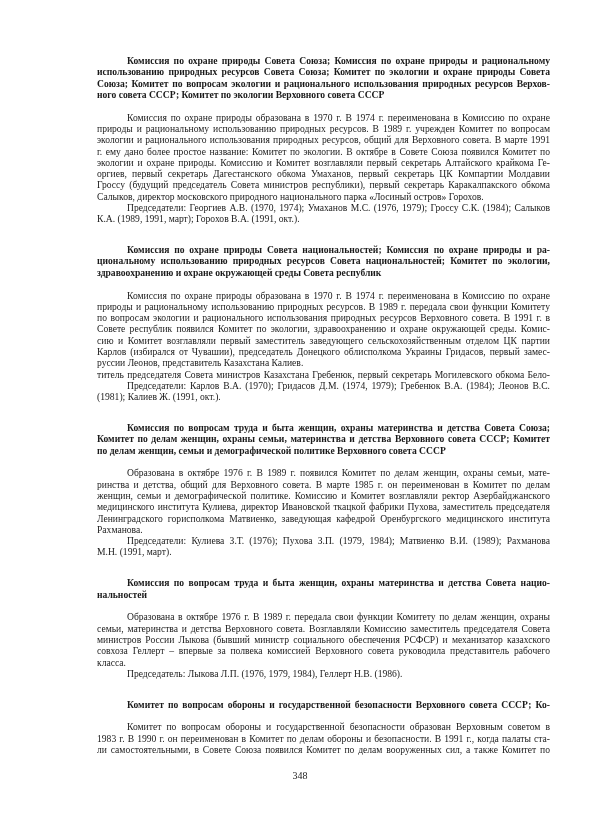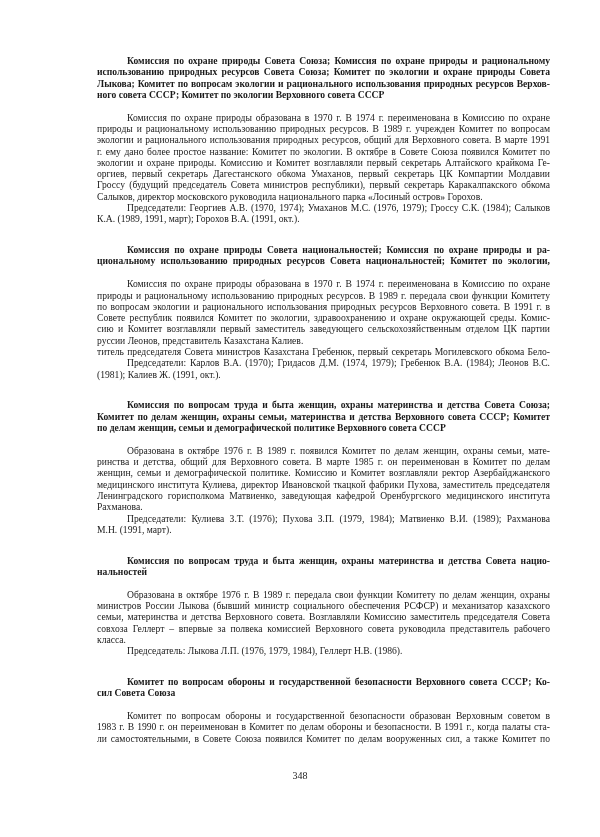--- a/index.html
+++ b/index.html
@@ -24,53 +24,55 @@
 </style>
 </head>
 <body>
 
 <div class="page">
 
   <div class="section">
     <div class="h">
       <span class="line indent">Комиссия по охране природы Совета Союза; Комиссия по охране природы и рациональному</span>
       <span class="line">использованию природных ресурсов Совета Союза; Комитет по экологии и охране природы Совета</span>
-      <span class="line">Лыкова; Комитет по вопросам экологии и рационального использования природных ресурсов Верхов-</span>
+      <span class="line">Союза; Комитет по вопросам экологии и рационального использования природных ресурсов Верхов-</span>
       <span class="line last">ного совета СССР; Комитет по экологии Верховного совета СССР</span>
     </div>
     <div class="gap"></div>
     <div>
       <span class="line indent">Комиссия по охране природы образована в 1970 г. В 1974 г. переименована в Комиссию по охране</span>
       <span class="line">природы и рациональному использованию природных ресурсов. В 1989 г. учрежден Комитет по вопросам</span>
       <span class="line">экологии и рационального использования природных ресурсов, общий для Верховного совета. В марте 1991</span>
       <span class="line">г. ему дано более простое название: Комитет по экологии. В октябре в Совете Союза появился Комитет по</span>
       <span class="line">экологии и охране природы. Комиссию и Комитет возглавляли первый секретарь Алтайского крайкома Ге-</span>
       <span class="line">оргиев, первый секретарь Дагестанского обкома Умаханов, первый секретарь ЦК Компартии Молдавии</span>
       <span class="line">Гроссу (будущий председатель Совета министров республики), первый секретарь Каракалпакского обкома</span>
-      <span class="line last">Салыков, директор московского руководила национального парка «Лосиный остров» Горохов.</span>
+      <span class="line last">Салыков, директор московского природного национального парка «Лосиный остров» Горохов.</span>
     </div>
     <div>
       <span class="line indent">Председатели: Георгиев А.В. (1970, 1974); Умаханов М.С. (1976, 1979); Гроссу С.К. (1984); Салыков</span>
       <span class="line last">К.А. (1989, 1991, март); Горохов В.А. (1991, окт.).</span>
     </div>
   </div>
   <div class="gap"></div>
 
   <div class="section">
     <div class="h">
       <span class="line indent">Комиссия по охране природы Совета национальностей; Комиссия по охране природы и ра-</span>
       <span class="line">циональному использованию природных ресурсов Совета национальностей; Комитет по экологии,</span>
+      <span class="line last">здравоохранению и охране окружающей среды Совета республик</span>
     </div>
     <div class="gap"></div>
     <div>
       <span class="line indent">Комиссия по охране природы образована в 1970 г. В 1974 г. переименована в Комиссию по охране</span>
       <span class="line">природы и рациональному использованию природных ресурсов. В 1989 г. передала свои функции Комитету</span>
       <span class="line">по вопросам экологии и рационального использования природных ресурсов Верховного совета. В 1991 г. в</span>
       <span class="line">Совете республик появился Комитет по экологии, здравоохранению и охране окружающей среды. Комис-</span>
       <span class="line">сию и Комитет возглавляли первый заместитель заведующего сельскохозяйственным отделом ЦК партии</span>
+      <span class="line">Карлов (избирался от Чувашии), председатель Донецкого облисполкома Украины Гридасов, первый замес-</span>
       <span class="line last">руссии Леонов, представитель Казахстана Калиев.</span>
       <span class="line">титель председателя Совета министров Казахстана Гребенюк, первый секретарь Могилевского обкома Бело-</span>
     </div>
     <div>
       <span class="line indent">Председатели: Карлов В.А. (1970); Гридасов Д.М. (1974, 1979); Гребенюк В.А. (1984); Леонов В.С.</span>
       <span class="line last">(1981); Калиев Ж. (1991, окт.).</span>
     </div>
   </div>
   <div class="gap"></div>
 
@@ -97,35 +99,34 @@
   <div class="gap"></div>
 
   <div class="section">
     <div class="h">
       <span class="line indent">Комиссия по вопросам труда и быта женщин, охраны материнства и детства Совета нацио-</span>
       <span class="line last">нальностей</span>
     </div>
     <div class="gap"></div>
     <div>
       <span class="line indent">Образована в октябре 1976 г. В 1989 г. передала свои функции Комитету по делам женщин, охраны</span>
+      <span class="line">семьи, материнства и детства Верховного совета. Возглавляли Комиссию заместитель председателя Совета</span>
       <span class="line">министров России Лыкова (бывший министр социального обеспечения РСФСР) и механизатор казахского</span>
-      <span class="line">семьи, материнства и детства Верховного совета. Возглавляли Комиссию заместитель председателя Совета</span>
       <span class="line">совхоза Геллерт – впервые за полвека комиссией Верховного совета руководила представитель рабочего</span>
       <span class="line last">класса.</span>
     </div>
     <div>
       <span class="line indent last">Председатель: Лыкова Л.П. (1976, 1979, 1984), Геллерт Н.В. (1986).</span>
     </div>
   </div>
   <div class="gap"></div>
 
   <div class="section">
     <div class="h">
       <span class="line indent">Комитет по вопросам обороны и государственной безопасности Верховного совета СССР; Ко-</span>
-      <span class="line last">сил Совета Союза</span>
     </div>
     <div class="gap"></div>
     <div>
       <span class="line indent">Комитет по вопросам обороны и государственной безопасности образован Верховным советом в</span>
       <span class="line">1983 г. В 1990 г. он переименован в Комитет по делам обороны и безопасности. В 1991 г., когда палаты ста-</span>
       <span class="line">ли самостоятельными, в Совете Союза появился Комитет по делам вооруженных сил, а также Комитет по</span>
     </div>
   </div>
 </div>
 

